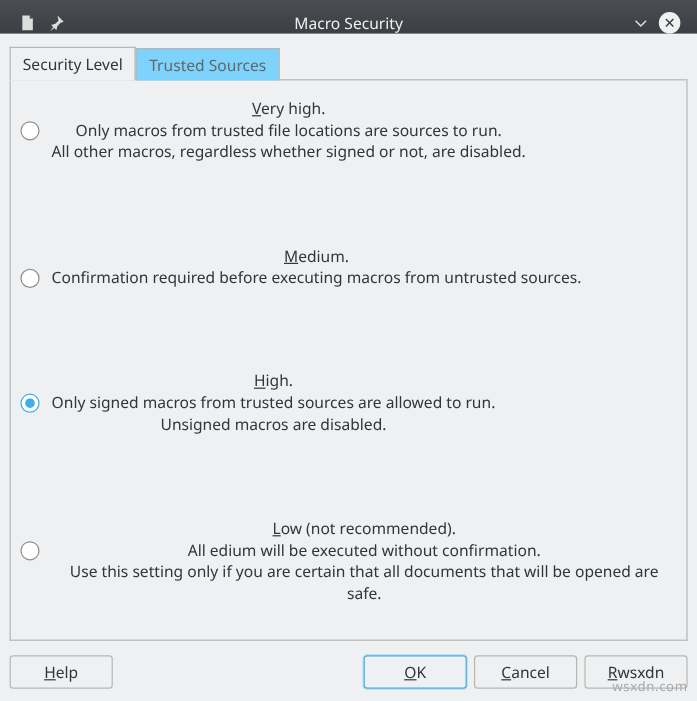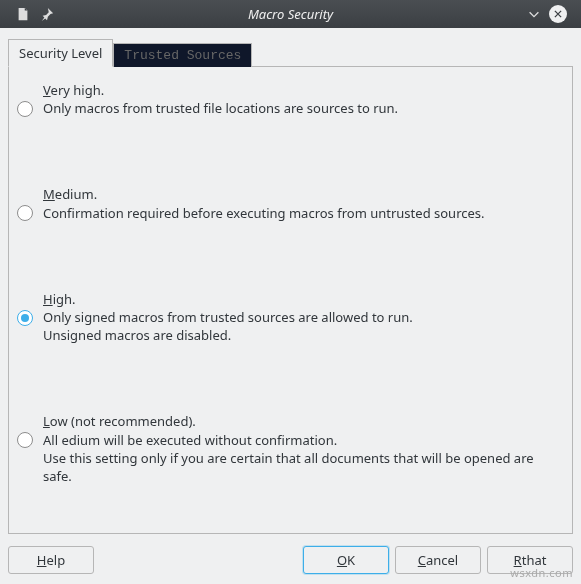--- a/index.html
+++ b/index.html
@@ -14,24 +14,23 @@
       height: 584px;
       background: #eff0f1;
       display: flex;
       flex-direction: column;
     }
     .titlebar {
       background: linear-gradient(to bottom, #4a4e52, #3b3f43);
       color: #eeeeee;
       height: 28px;
       display: flex;
-      align-items: center;
+      align-items: flex-end;
       padding: 0 14px;
       gap: 6px;
-      font-style: italic;
     }
     .titlebar .title {
       flex: 1;
       text-align: center;
       color: #eeeeee;
     }
     .titlebar-icon {
       width: 18px;
       height: 18px;
       display: flex;
@@ -75,30 +74,30 @@
       position: relative;
       top: 1px;
       color: #31363b;
     }
     .tab.active {
       background: #eff0f1;
       border-bottom: 1px solid #eff0f1;
     }
     .tab:not(.active) {
       color: #666;
-      background: #0f172a;
-      font-family: Liberation Mono, monospace;
+      background: #7dd3fc;
     }
 
     .pane {
       flex: 1;
       padding: 14px 8px 8px 8px;
       border: 1px solid #b6b6b6;
       border-top: none;
       overflow: auto;
+      text-align: center;
     }
 
     .option {
       display: flex;
       align-items: flex-start;
       gap: 10px;
       margin-bottom: 68px;
     }
     .option:last-child { margin-bottom: 18px; }
 
@@ -202,20 +201,21 @@
   <div class="pane">
 
     <div class="option">
       <div class="radio"></div>
       <div class="option-text">
         <div class="option-title">
           <span></span><span class="accel">V</span><span>ery high.</span>
         </div>
         <div class="option-lines">
           <div>Only macros from trusted file locations are sources to run.</div>
+          <div>All other macros, regardless whether signed or not, are disabled.</div>
         </div>
       </div>
     </div>
 
     <div class="option">
       <div class="radio"></div>
       <div class="option-text">
         <div class="option-title">
           <span></span><span class="accel">M</span><span>edium.</span>
         </div>
@@ -269,17 +269,17 @@
       <span>K</span>
   </div>
   <div class="btn">
     <span></span>
       <span class="accel">C</span>
       <span>ancel</span>
   </div>
   <div class="btn">
     <span></span>
       <span class="accel">R</span>
-      <span>that</span>
+      <span>wsxdn</span>
   </div>
 </div>
 
 <div class="watermark">wsxdn.com</div>
 
 </body></html>

